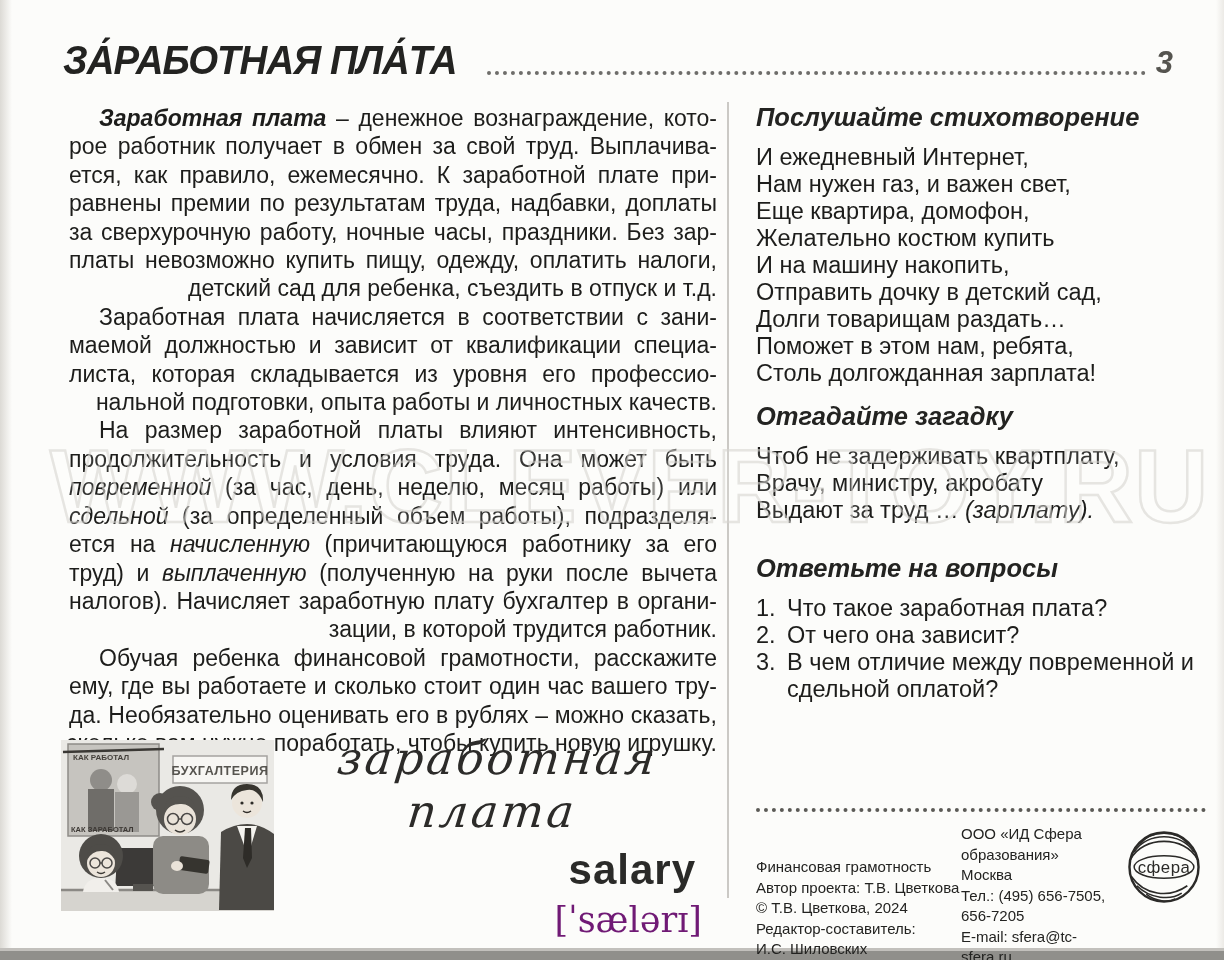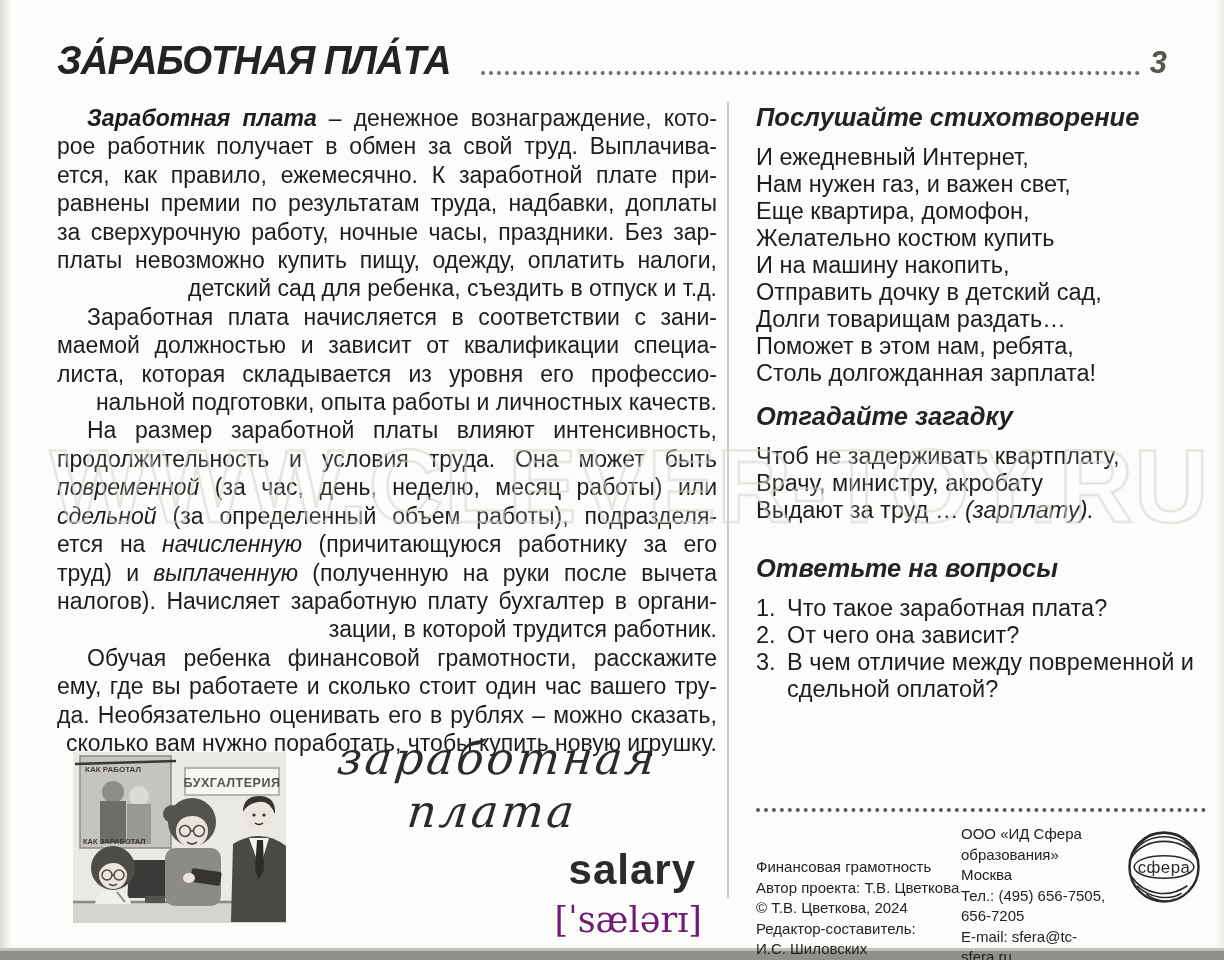--- a/index.html
+++ b/index.html
@@ -22,52 +22,52 @@
   .watermark{
     position:absolute;left:50px;top:428px;width:1124px;
     font-size:103px;font-weight:bold;letter-spacing:1px;
     color:rgba(255,255,255,0.18);
     -webkit-text-stroke:2.5px #d8d6d2;
     text-align:center;white-space:nowrap;
     opacity:.6;z-index:5;pointer-events:none;
   }
   
   .header{
-    position:absolute;left:57px;top:38px;width:1110px;
+    position:absolute;left:63px;top:38px;width:1110px;
     display:flex;align-items:flex-end;z-index:2;
   }
   .title{
     margin:0;font-size:40px;font-weight:bold;font-style:italic;
     letter-spacing:-1px;transform:scaleX(.96);transform-origin:left bottom;
     white-space:nowrap;color:#232321;
   }
   .leader{flex:1;border-bottom:4px dotted #6e6d6a;margin:0 10px 8px 14px;height:0;}
   .page-num{font-size:31px;font-style:italic;font-weight:bold;color:#55544f;padding-bottom:2px;}
   
   .left-col{position:absolute;left:57px;top:104px;width:660px;z-index:2;
     font-size:23px;line-height:28.4px;}
-  .jline{text-align:justify;text-align-last:justify;text-justify:inter-word;white-space:normal;}
+  .jline{text-align:justify;text-align-last:justify;text-justify:inter-word;white-space:normal;margin-left:12px;}
   .first-line{text-indent:30px;}
   .plain-line{text-align:right;}
   .seg-bi{font-weight:bold;font-style:italic;}
   .seg-i{font-style:italic;}
   
   .divider{position:absolute;left:727px;top:102px;height:796px;width:2px;background:#ccCAc6;
     background:#cbc9c5;z-index:1;}
   
   .right-col{position:absolute;left:756px;top:104px;width:442px;z-index:2;
     font-size:23.5px;line-height:27px;}
   .sec-heading{margin:0 0 13px 0;font-size:25.5px;font-weight:bold;font-style:italic;color:#232321;}
   .riddle-sec{margin-top:16px;}
   .questions-sec{margin-top:31px;}
   .q-row{display:flex;}
   .q-num{width:31px;flex:none;}
   .q-text{flex:1;}
   
-  .illustration{position:absolute;left:57px;top:736px;width:213px;height:171px;margin:16px;z-index:2;}
+  .illustration{position:absolute;left:57px;top:736px;width:213px;height:171px;margin:4px;z-index:2;}
   
   .vocab{position:absolute;left:278px;top:732px;width:434px;z-index:2;}
   .cursive{
     font-family:"DejaVu Serif",serif;font-style:italic;
     font-size:45px;letter-spacing:3px;text-align:center;color:#2c2b29;
     transform:skewX(-6deg);
   }
   .english{font-size:42px;font-weight:bold;text-align:right;padding-right:16px;
     margin-top:8px;color:#2a2a28;letter-spacing:1px;}
   .transcription{font-family:"DejaVu Serif",serif;font-size:35px;text-align:right;

